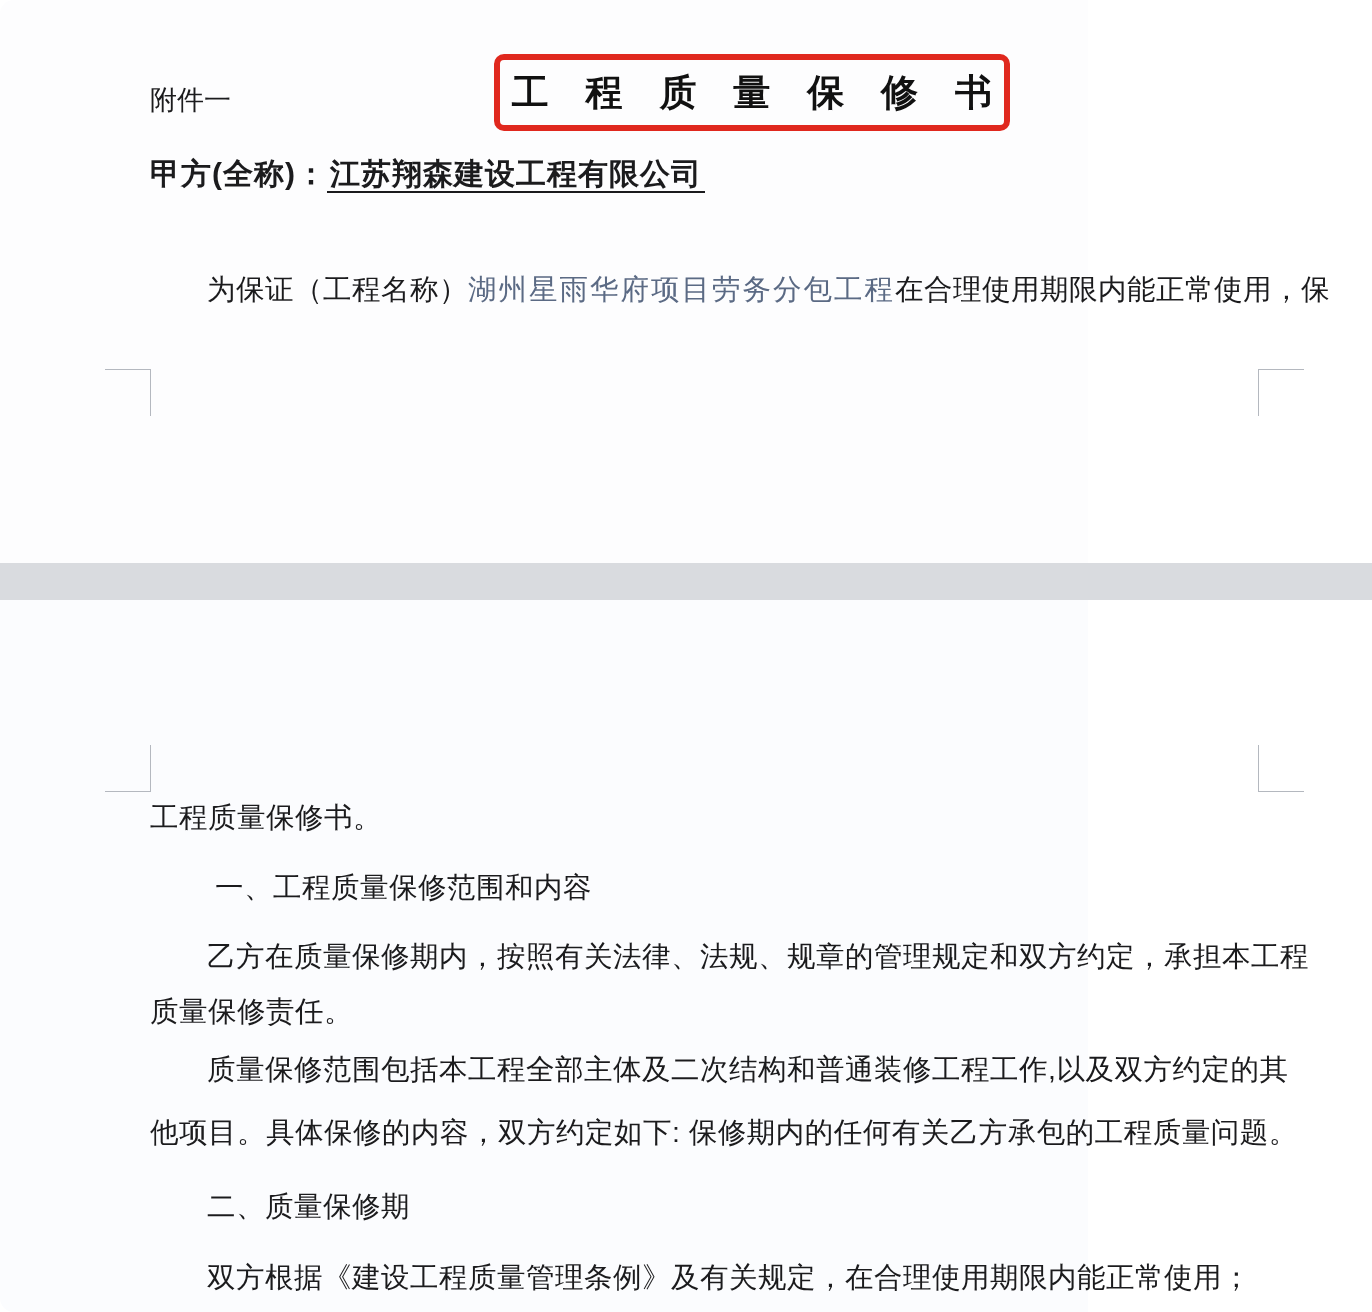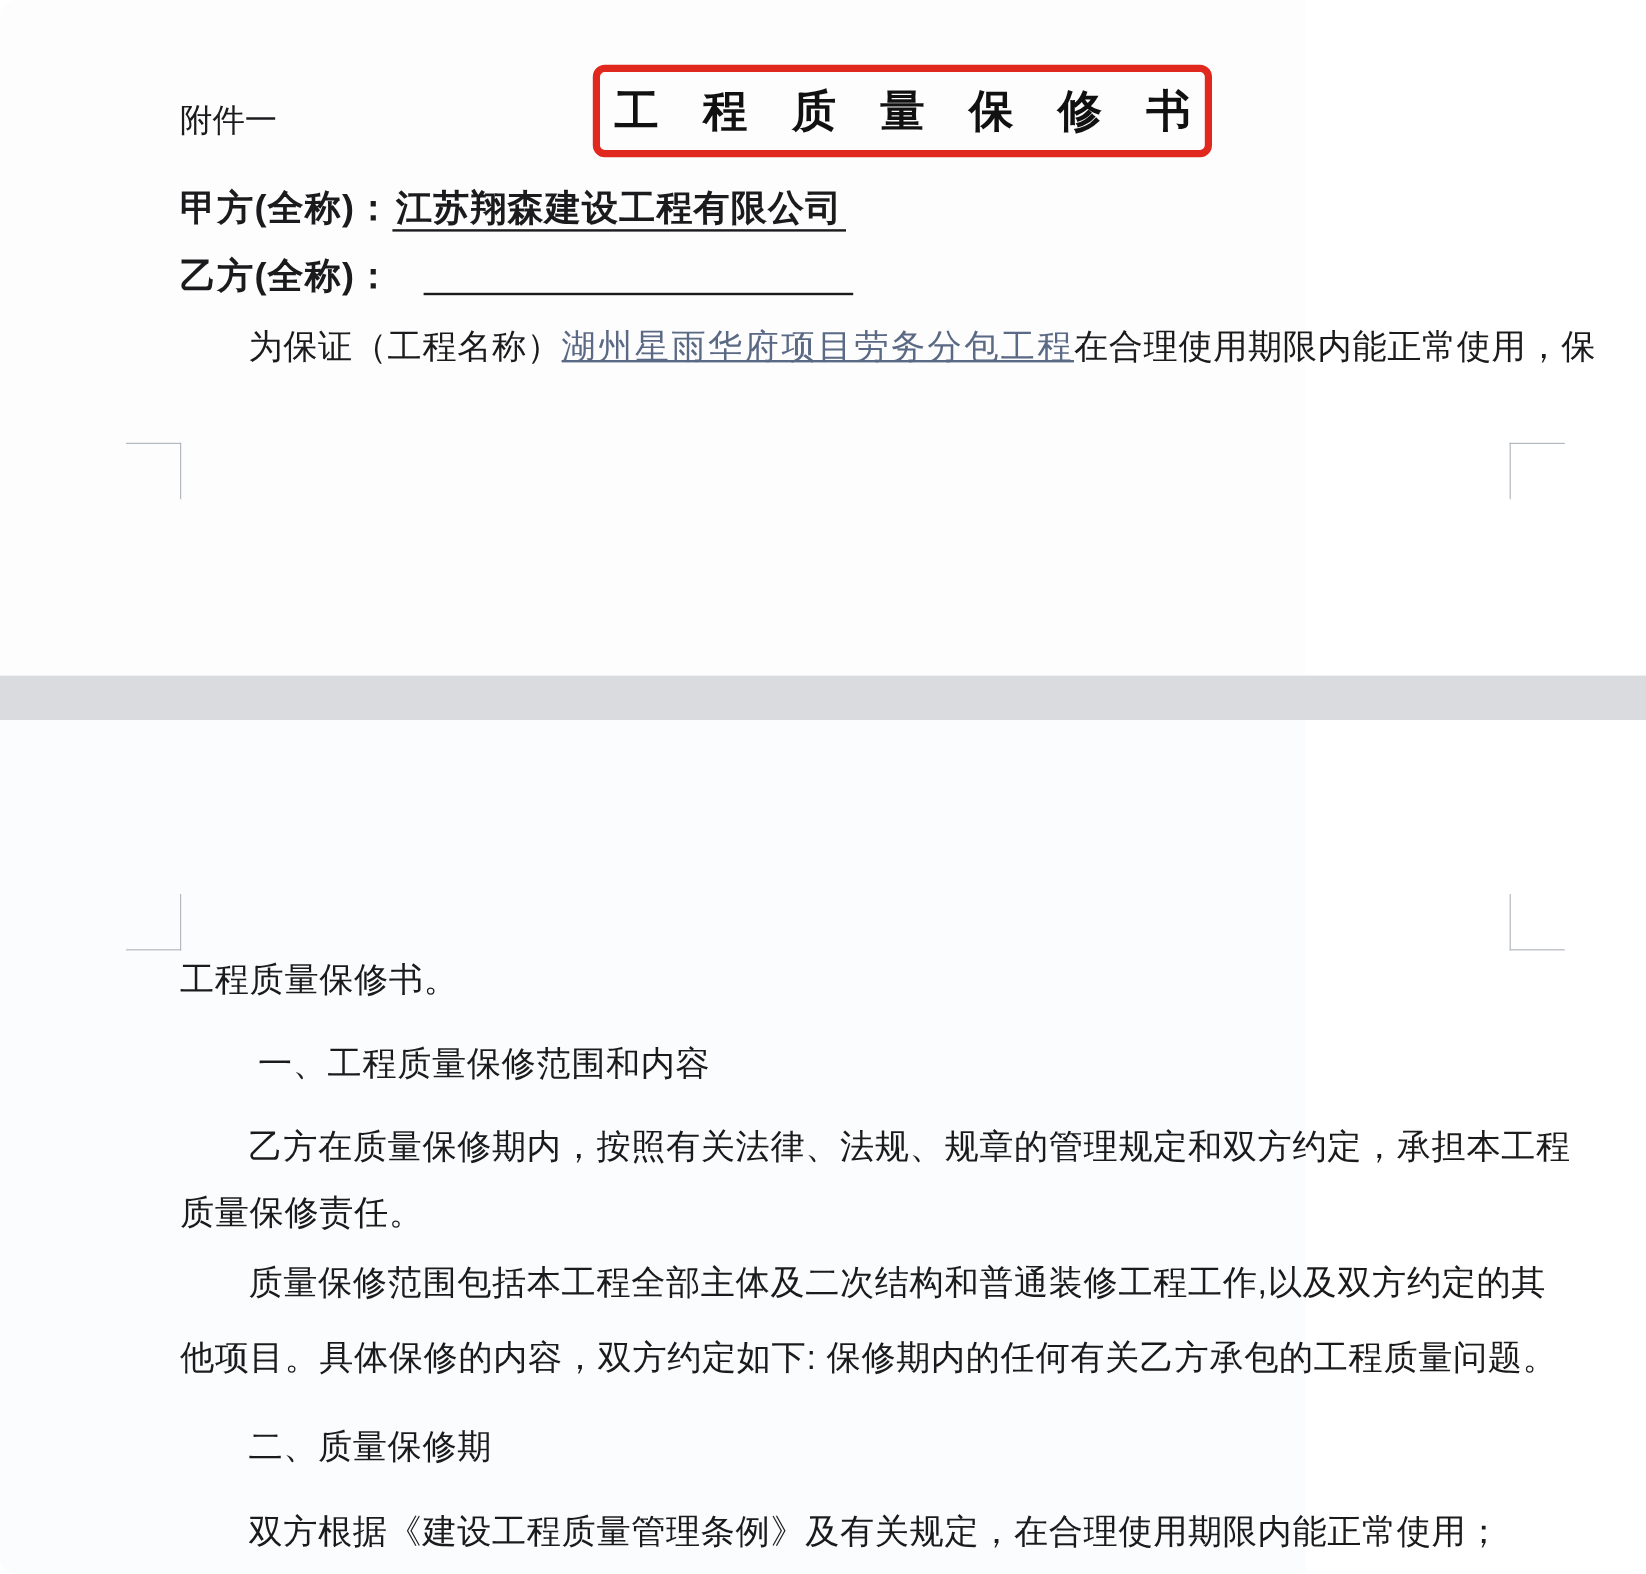--- a/index.html
+++ b/index.html
@@ -22,29 +22,29 @@
   .party{font-size:30px;font-weight:700;letter-spacing:1px;}
   .party .val{border-bottom:2px solid var(--body-text,#1b1b1d);padding:0 3px 1px 3px;}
   .blank{display:inline-block;height:1em;border-bottom:2px solid var(--body-text,#1b1b1d);vertical-align:-6px;}
   .blank.pb{width:358px;margin-left:26px;}
   .blank.owner{width:418px;vertical-align:-7px;}
   .body{font-size:28.5px;letter-spacing:0.5px;}
   .project{
     font-family:"DejaVu Serif","Liberation Serif",serif;
     color:var(--project-name-text,#5b6a84);
     letter-spacing:2px;
-    text-decoration:underline;
   }
 
   .title-box{
     position:absolute;left:494px;top:54px;width:516px;height:77px;
     box-sizing:border-box;border:6px solid var(--title-box-border,#e0281e);
     border-radius:10px;
-    display:flex;align-items:center;justify-content:flex-start;
+    display:flex;align-items:center;justify-content:flex-end;
     background:transparent;
+    padding-left:18px;
   }
   .title{
     font-family:"DejaVu Serif","Liberation Serif",serif;
     font-size:37px;font-weight:700;color:#111;
     letter-spacing:12px;padding-left:12px;white-space:nowrap;
   }
 
   .mark{position:absolute;width:46px;height:47px;box-sizing:border-box;}
   .mark.p1l{left:105px;top:369px;border-top:1px solid #b4b8bf;border-right:1px solid #b4b8bf;}
   .mark.p1r{left:1258px;top:369px;border-top:1px solid #b4b8bf;border-left:1px solid #b4b8bf;}
@@ -61,23 +61,20 @@
     <div class="line attach">附件一</div>
 
     <div class="title-box">
       <span class="title">工 程 质 量 保 修 书</span>
     </div>
 
     <div class="line party" style="top:156px">
       <span>甲方(全称)：</span><span class="val">江苏翔森建设工程有限公司</span>
     </div>
 
-    <div class="line party" style="top:213px">
-      <span>乙方(全称)：</span><span class="blank pb"></span>
-    </div>
 
     <div class="line body" style="top:272px;left:207px">
       <span>为保证（工程名称）</span><span class="project">湖州星雨华府项目劳务分包工程</span><span>在合理使用期限内能正常使用，保</span>
     </div>
 
 
     <div class="mark p1l"></div>
     <div class="mark p1r"></div>
   </section>
 

